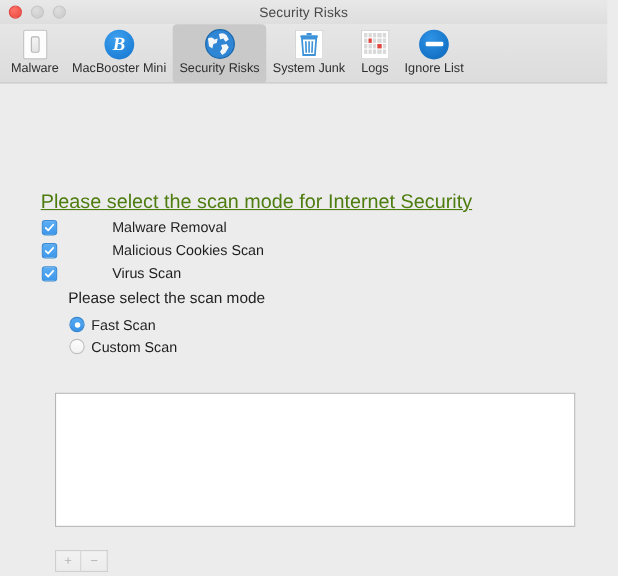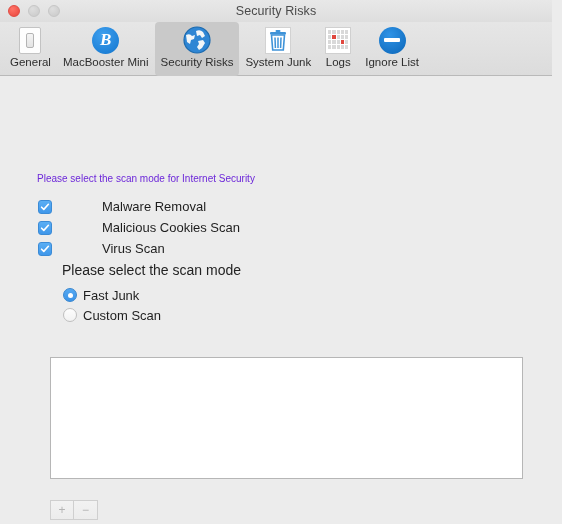--- a/index.html
+++ b/index.html
@@ -188,23 +188,24 @@
   .content {
     flex: 1 1 auto;
     position: relative;
     background: #ececec;
   }
 
   .prompt-main {
     position: absolute;
     left: 37px;
     top: 97px;
-    font-size: 10px;
-    color: #6d28d9;
+    font-size: 18px;
+    color: #4d7c0f;
     white-space: nowrap;
+    text-decoration: underline;
   }
 
   .checks {
     position: absolute;
     left: 38px;
     top: 120px;
   }
   .check-row {
     display: flex;
     align-items: center;
@@ -316,21 +317,21 @@
   </div>
 
   <div class="toolbar">
 
     <div class="tb-item">
       <span class="tb-icon">
         <span class="ic-general">
             <i></i>
           </span>
       </span>
-      <span class="tb-label">General</span>
+      <span class="tb-label">Malware</span>
     </div>
 
     <div class="tb-item">
       <span class="tb-icon">
         <span class="ic-mb">B</span>
       </span>
       <span class="tb-label">MacBooster Mini</span>
     </div>
 
 
@@ -441,21 +442,21 @@
     </div>
 
     <div class="prompt-sub">Please select the scan mode</div>
 
     <div class="radios">
 
       <div class="radio-row">
         <span class="rbtn on">
             <i></i>
           </span>
-        <span class="radio-label">Fast Junk</span>
+        <span class="radio-label">Fast Scan</span>
       </div>
 
 
       <div class="radio-row">
         <span class="rbtn"></span>
         <span class="radio-label">Custom Scan</span>
       </div>
 
     </div>
 

